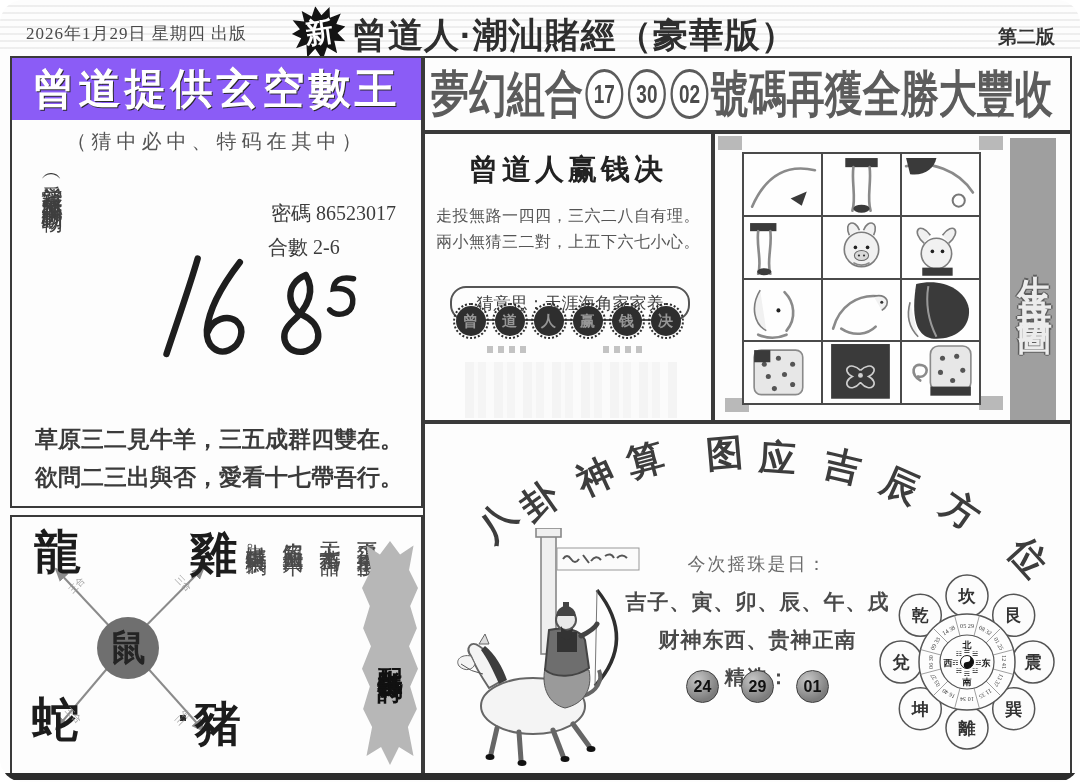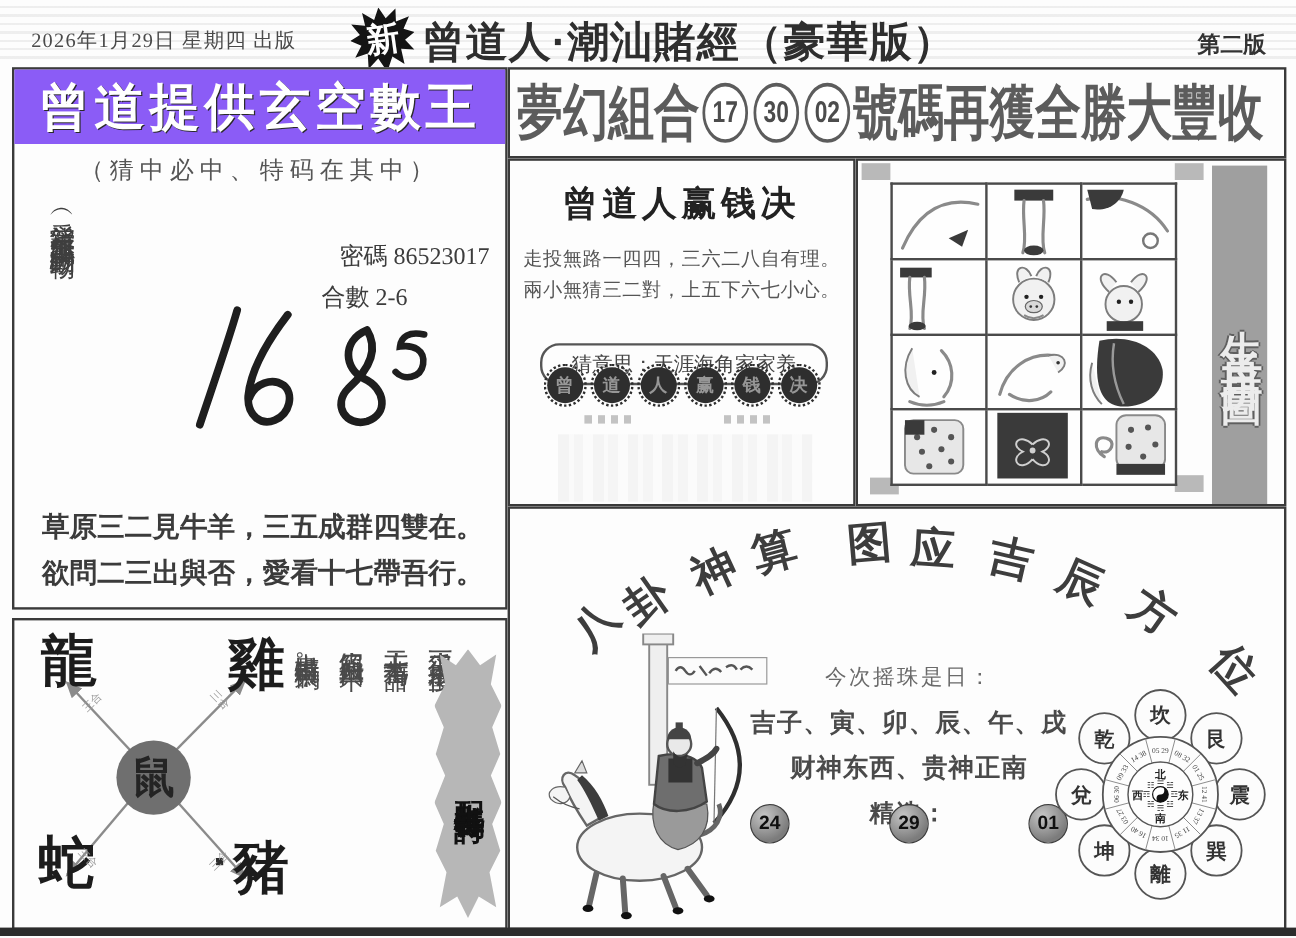--- a/index.html
+++ b/index.html
@@ -1,17 +1,17 @@
 <!DOCTYPE html>
 <html><head>
 <meta charset="utf-8">
 <style>
   html,body{margin:0;padding:0;background:#ffffff;}
   #page{position:relative;width:1080px;height:782px;background:#fdfdfd;overflow:hidden;
-        font-family:"Liberation Serif", serif;color:#333;}
+        font-family:"Liberation Serif", serif;color:#333;border-radius:23px;}
   
   #streaks{position:absolute;left:0;top:0;width:1080px;height:54px;
     background:repeating-linear-gradient(180deg, rgba(0,0,0,0) 0 5px, rgba(0,0,0,.06) 5px 7px);}
   .box{position:absolute;border:2px solid #3a3a3a;background:#fdfdfd;box-sizing:border-box;}
   .abs{position:absolute;}
   .vtext{writing-mode:vertical-rl;text-orientation:upright;}
   .sans{font-family:"Liberation Sans", sans-serif;}
 
   
   #dateline{left:26px;top:22px;font-size:17px;color:#4a4a4a;letter-spacing:1px;}
@@ -21,21 +21,21 @@
     clip-path:polygon(50% 0%,59% 18%,76% 5%,74% 25%,95% 20%,84% 38%,100% 45%,84% 55%,96% 72%,76% 68%,78% 92%,61% 78%,50% 100%,39% 78%,22% 92%,24% 68%,4% 72%,16% 55%,0% 45%,16% 38%,5% 20%,26% 25%,24% 5%,41% 18%);}
   #masthead{left:352px;top:12px;font-size:35px;font-weight:bold;color:#2e2e2e;letter-spacing:1px;}
   #edition{left:998px;top:24px;font-size:19px;font-weight:bold;color:#333;}
 
   
   #xk-title{left:0px;top:0px;width:100%;height:62px;background:#8b5cf6;color:#fff;
     display:flex;align-items:center;justify-content:center;font-size:42px;font-weight:bold;
     letter-spacing:4px;text-shadow:1px 1px 0 #2a2a2a;}
   #xk-sub{left:0;top:70px;width:100%;text-align:center;font-size:20px;color:#555;letter-spacing:5px;}
   #xk-side{left:26px;top:108px;height:300px;font-size:21px;color:#3f3f3f;letter-spacing:3px;}
-  #xk-pass{left:271px;top:142px;font-size:20px;color:#3c3c3c;}
+  #xk-pass{left:259px;top:142px;font-size:20px;color:#3c3c3c;}
   #xk-sum{left:256px;top:176px;font-size:20px;color:#3c3c3c;}
   #xk-hand{left:138px;top:192px;}
   #xk-v1{left:14px;top:366px;width:386px;text-align:center;font-size:23px;color:#3b3b3b;font-weight:bold;}
   #xk-v2{left:14px;top:404px;width:386px;text-align:center;font-size:23px;color:#3b3b3b;font-weight:bold;}
 
   
   .cornerchar{font-size:47px;font-weight:900;color:#1c1c1c;line-height:1;}
   #zc-circle{left:85px;top:100px;width:62px;height:62px;border-radius:50%;background:#6f6f6f;
     display:flex;align-items:center;justify-content:center;font-size:36px;font-weight:900;color:#242424;}
   .sanhe{position:absolute;font-size:9px;color:#9b9b9b;}
@@ -86,21 +86,21 @@
   .leg{stroke:#666;stroke-width:5;fill:none;stroke-linecap:round;}
   .w2{fill:#efefef;stroke:#888;stroke-width:1.6;}
 
   
   .arcchar{position:absolute;font-size:37px;font-weight:bold;color:#3d3d3d;line-height:1;}
   #bg-text{left:200px;top:128px;width:265px;text-align:center;color:#4a4a4a;}
   #bg-l1{font-size:18px;letter-spacing:2px;color:#6a6a6a;}
   #bg-l2{font-size:21px;font-weight:bold;margin-top:12px;letter-spacing:1px;}
   #bg-l3{font-size:21px;font-weight:bold;margin-top:10px;letter-spacing:1px;}
   #bg-l4{font-size:20px;font-weight:bold;margin-top:10px;letter-spacing:2px;}
-  #bg-picks{left:200px;top:246px;width:265px;display:flex;justify-content:space-between;gap:0;}
+  #bg-picks{left:200px;top:246px;width:265px;display:flex;justify-content:center;gap:22px;}
   .pickball{width:31px;height:31px;border-radius:50%;border:1px solid #3e3e3e;
     background:radial-gradient(circle at 35% 28%, #c6c6c6, #7c7c7c 70%);
     display:flex;align-items:center;justify-content:center;font-size:16px;font-weight:900;color:#101010;
     font-family:"Liberation Sans", sans-serif;}
   #bg-wheel{left:447px;top:143px;width:190px;height:190px;}
   #bottombar{position:absolute;left:0;top:773px;width:1080px;height:7px;background:#2c2c2c;}
 </style>
 </head>
 <body>
 

